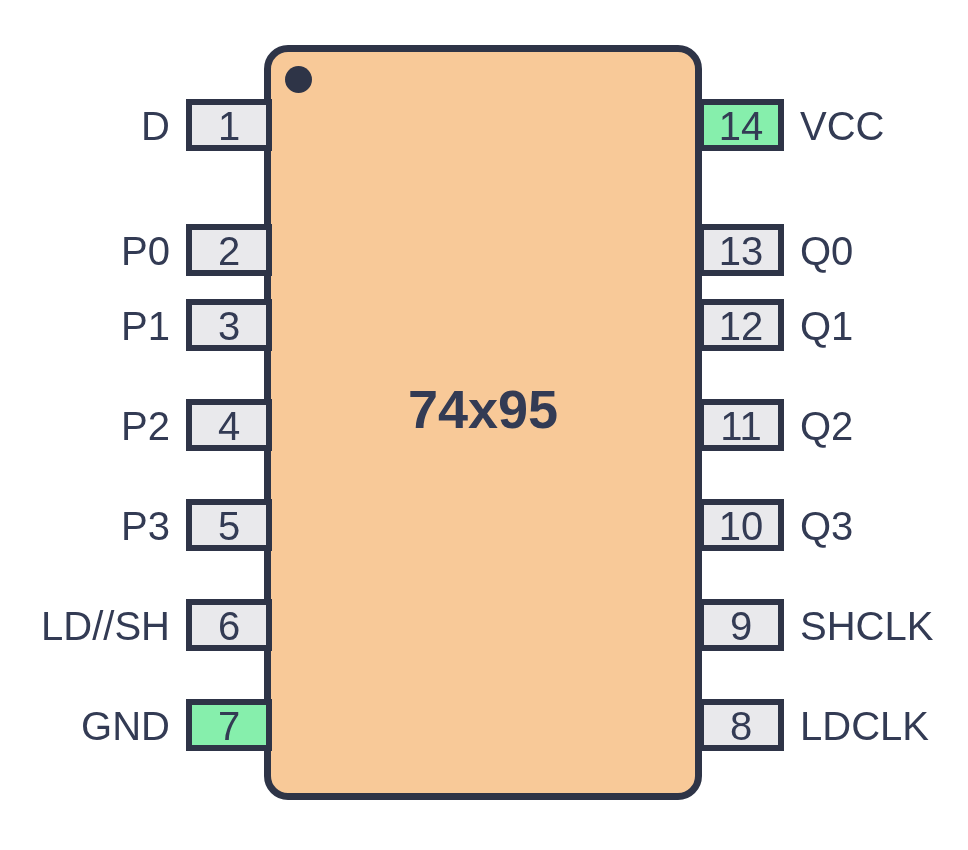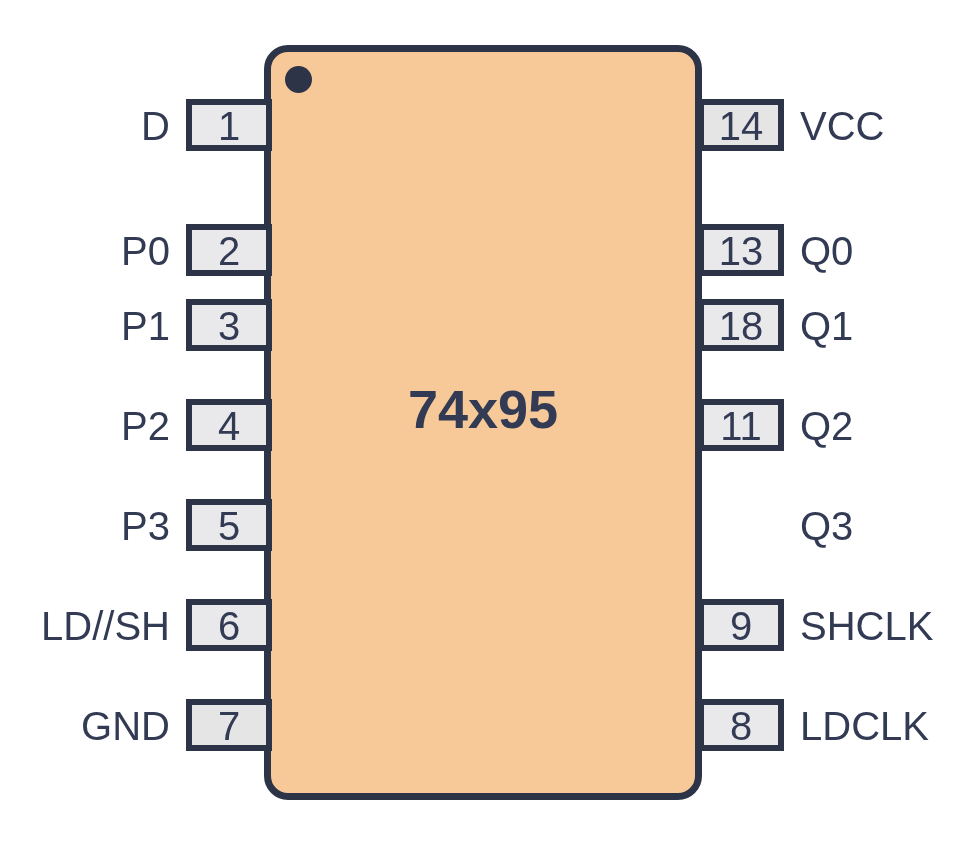--- a/index.html
+++ b/index.html
@@ -66,21 +66,21 @@
     top: 0;
     height: 52px;
     width: 86px;
     background: #E9E9EC;
     border: 6px solid #2E3447;
     box-sizing: border-box;
     display: flex;
     align-items: center;
     justify-content: center;
   }
-  .pin-box.power { background: #e5e5e5; }
+  .pin-box.power { background: #86efac; }
   .left  .pin-box { left: 186px; }
   .right .pin-box { left: 698px; }
   .pin-number {
     font-size: 40px;
     color: #333B54;
     line-height: 1;
     padding-top: 2px;
   }
   .pin-label {
     position: absolute;
@@ -158,31 +158,34 @@
   <span class="pin-label">VCC</span>
 </div>
 <div class="pin-row right row-1">
   <span class="pin-box">
       <span class="pin-number">13</span>
     </span>
   <span class="pin-label">Q0</span>
 </div>
 <div class="pin-row right row-2">
   <span class="pin-box">
-      <span class="pin-number">18</span>
+      <span class="pin-number">12</span>
     </span>
   <span class="pin-label">Q1</span>
 </div>
 <div class="pin-row right row-3">
   <span class="pin-box">
       <span class="pin-number">11</span>
     </span>
   <span class="pin-label">Q2</span>
 </div>
 <div class="pin-row right row-4">
+  <span class="pin-box">
+      <span class="pin-number">10</span>
+    </span>
   <span class="pin-label">Q3</span>
 </div>
 <div class="pin-row right row-5">
   <span class="pin-box">
       <span class="pin-number">9</span>
     </span>
   <span class="pin-label">SHCLK</span>
 </div>
 <div class="pin-row right row-6">
   <span class="pin-box">

